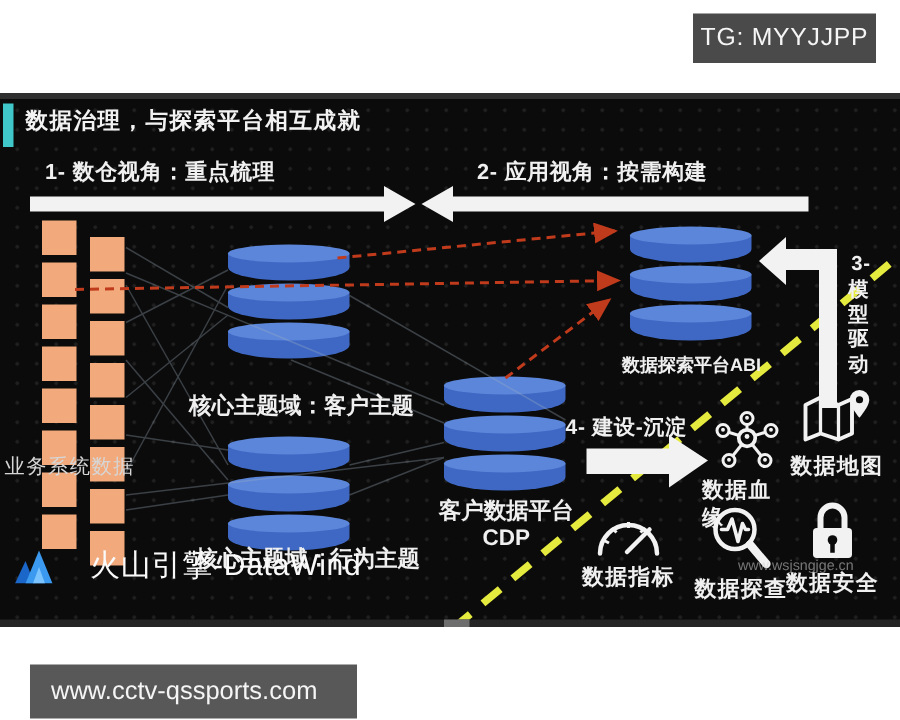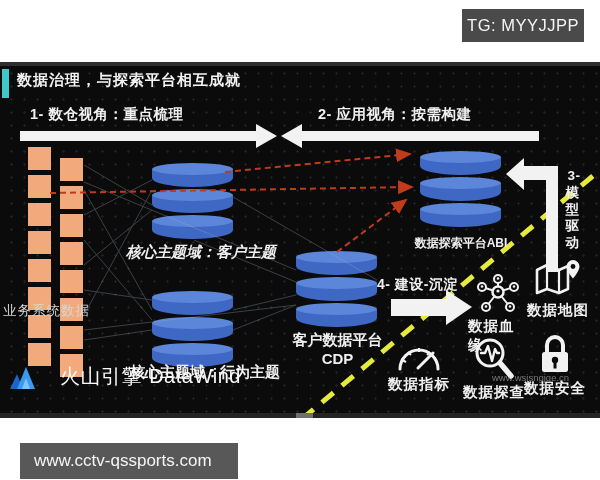--- a/index.html
+++ b/index.html
@@ -45,21 +45,21 @@
 
   .db { position:absolute; z-index:2; width:81px; }
   .disk { position:relative; width:81px; height:18px; background:#3e68c4; border-radius:0 0 40px 40px / 0 0 9px 9px; margin-top:8px; }
   .disk::before { content:""; position:absolute; top:-6px; left:0; width:81px; height:12px; background:#5c86da; border-radius:50%; }
   .db-customer { left:152px; top:99px; }
   .db-behavior { left:152px; top:227px; }
   .db-cdp { left:296px; top:187px; }
   .db-abi { left:420px; top:87px; }
 
   .node-label { position:absolute; color:#efefef; font-size:15px; font-weight:bold; text-align:center; z-index:4; }
-  .nl-customer { left:116px; top:181px; width:170px;font-style:italic; }
+  .nl-customer { left:116px; top:199px; width:170px; }
   .nl-behavior { left:120px; top:301px; width:170px; }
   .nl-cdp { left:280px; top:269px; width:115px; }
   .nl-abi { left:402px; top:160px; width:118px; font-size:12px;margin-top:13px; }
 
   .overlay-svg { position:absolute; left:0; top:0; width:600px; height:356px; z-index:3; }
 
   .cap { position:absolute; z-index:4; display:flex; flex-direction:column; align-items:center; }
   .cap-label { color:#f0f0f0; font-size:14.5px; font-weight:bold; margin-top:3px; letter-spacing:1px; }
   .cap-lineage { left:468px; top:212px; width:60px; }
   .cap-map { left:526px; top:196px; width:64px; }

